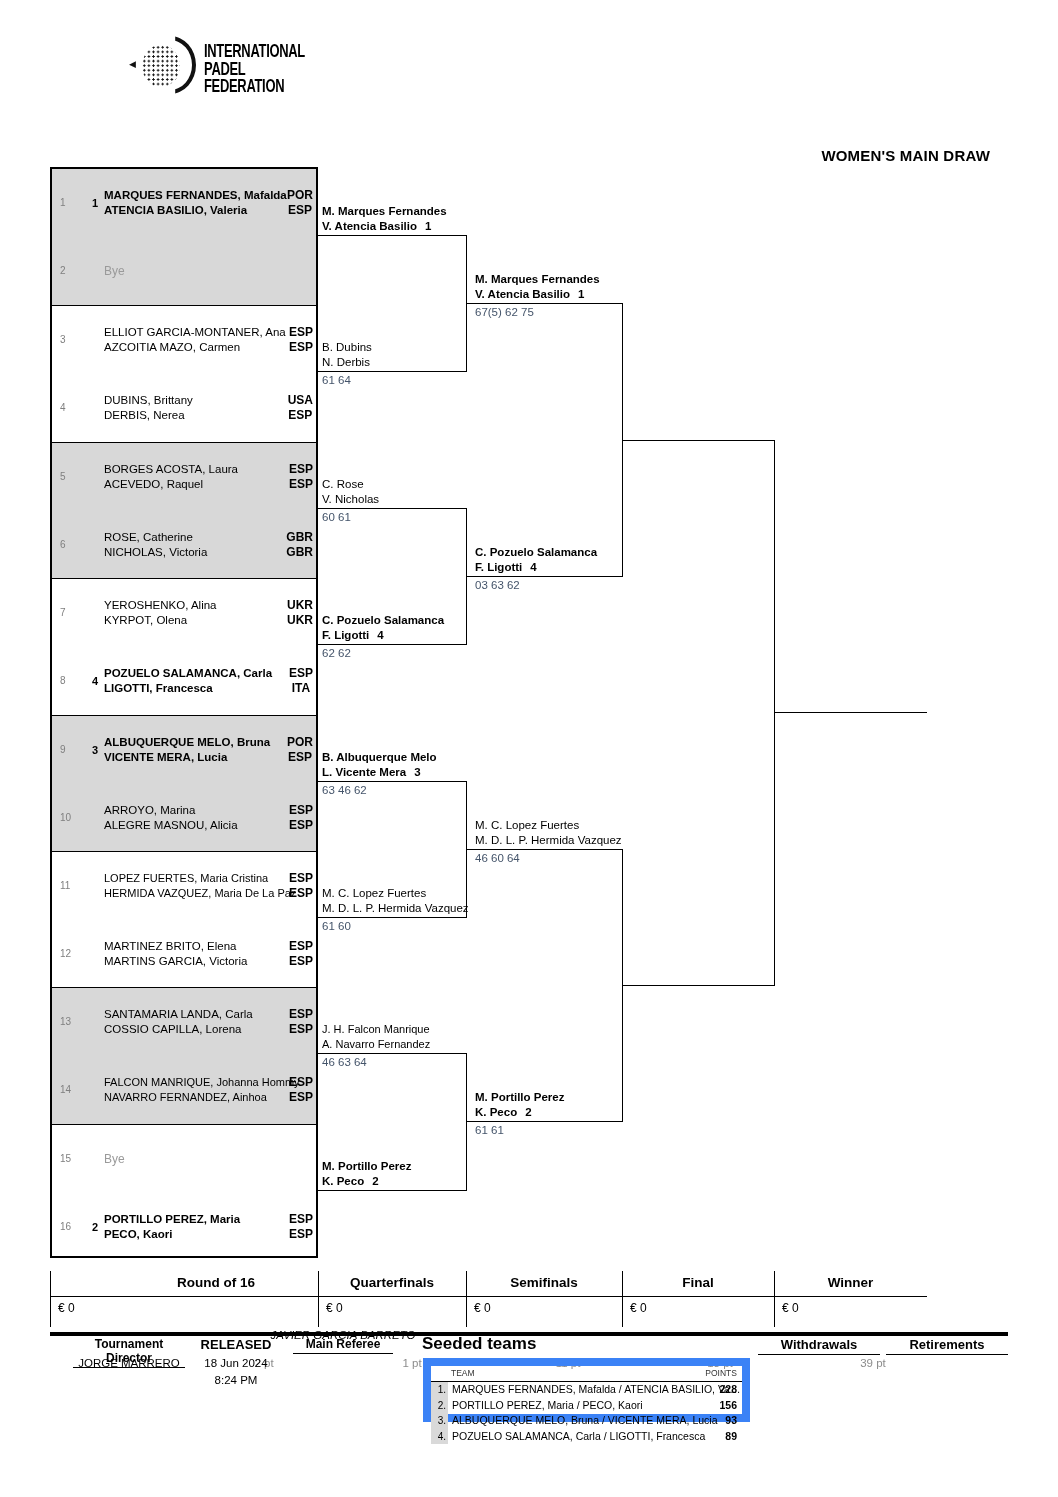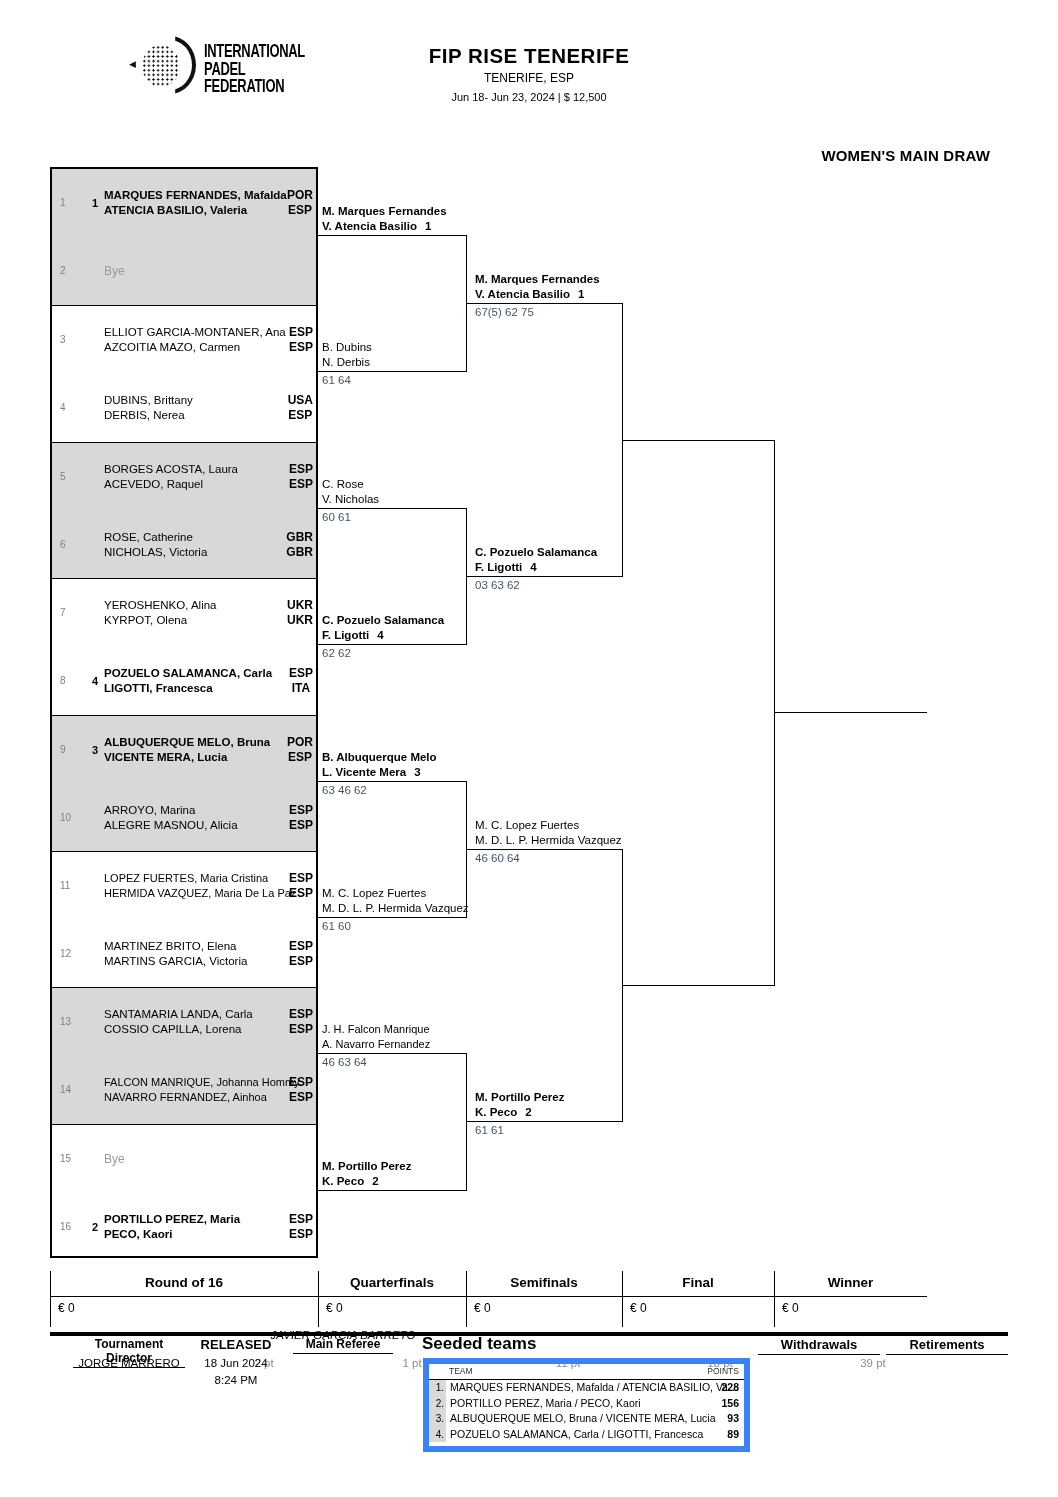--- a/index.html
+++ b/index.html
@@ -42,21 +42,21 @@
   
   .rhead{position:absolute;top:1275px;height:21px;font-size:13.5px;font-weight:bold;text-align:center;}
   .reuro{position:absolute;top:1301px;font-size:12px;text-align:left;padding-left:8px;box-sizing:border-box;}
   .rpts{position:absolute;top:1357px;font-size:11.5px;color:#8c8c8c;text-align:center;padding-right:8px;box-sizing:border-box;}
   
   #thickrule{left:50px;top:1332px;width:958px;height:4px;background:#000;}
   .flabel{position:absolute;top:1337px;font-size:12px;font-weight:bold;text-align:center;
           border-bottom:1.5px solid #000;padding-bottom:2px;}
   .fplain{position:absolute;font-size:11.5px;text-align:center;}
   #seeded-title{left:422px;top:1334px;font-size:17px;font-weight:bold;}
-  #seeded-table{left:423px;top:1358px;width:327px;height:94px;border:6px solid #3b82f6;box-sizing:border-box;font-size:10.5px;}
+  #seeded-table{left:423px;top:1358px;width:327px;height:64px;border:8px solid #3b82f6;box-sizing:border-box;font-size:10.5px;}
   #seeded-head{position:absolute;left:0;top:0;width:100%;height:16px;border-bottom:1px solid #000;box-sizing:border-box;}
   #seeded-head .ct{position:absolute;left:20px;top:2px;font-size:8.5px;color:#333;}
   #seeded-head .cp{position:absolute;right:5px;top:2px;font-size:8.5px;color:#333;}
   .srow{position:absolute;left:0;width:100%;height:15.5px;}
   .srow .numcell{position:absolute;left:0;top:0;width:17px;height:100%;background:#d9d9d9;
                  font-size:10px;text-align:right;padding-right:2px;box-sizing:border-box;line-height:15.5px;}
   .srow .team{position:absolute;left:21px;top:0;line-height:15.5px;white-space:nowrap;}
   .srow .pointsv{position:absolute;right:5px;top:0;line-height:15.5px;font-weight:bold;}
 </style>
 </head>
@@ -68,25 +68,20 @@
     <div id="logo-arc"></div>
     <div id="logo-dots"></div>
     <div id="logo-caret">◀</div>
     <div class="abs" style="left:74px;top:7px;">
       <div class="logo-text">INTERNATIONAL</div>
       <div class="logo-text">PADEL</div>
       <div class="logo-text">FEDERATION</div>
     </div>
   </div>
 
-  <div class="abs" style="left:329px;top:44px;width:400px;text-align:center;">
-    <div id="title">FIP RISE TENERIFE</div>
-    <div id="location">TENERIFE, ESP</div>
-    <div id="dateline">Jun 18- Jun 23, 2024   |   $ 12,500</div>
-  </div>
 
   <div class="abs" id="draw-title" style="left:780px;top:147px;width:210px;">WOMEN'S MAIN DRAW</div>
 
   <div class="abs" id="r16">
 
     <div class="pair shaded" style="top:0;height:136px;">
       <div class="rrow bold" style="top:0;">
         <span class="pos">1</span>
         <span class="seednum">1</span>
         <div class="names">
@@ -360,21 +355,21 @@
       <div><span>K. Peco</span><span class="sd">2</span></div>
     </div>
   <div class="score" style="left:475px;top:1124px;">61 61</div>
 
   <div class="vline" style="left:50px;top:1271px;height:56px;"></div>
   <div class="vline" style="left:318px;top:1271px;height:56px;"></div>
   <div class="vline" style="left:466px;top:1271px;height:56px;"></div>
   <div class="vline" style="left:622px;top:1271px;height:56px;"></div>
   <div class="vline" style="left:774px;top:1271px;height:56px;"></div>
   <div class="hline" style="left:50px;top:1296px;width:877px;"></div>
-  <div class="rhead" style="left:50px;width:268px;">Round of 16</div>
+  <div class="rhead" style="left:50px;width:268px;padding-left:32px;">Round of 16</div>
   <div class="rhead" style="left:318px;width:148px;">Quarterfinals</div>
   <div class="rhead" style="left:466px;width:156px;">Semifinals</div>
   <div class="rhead" style="left:622px;width:152px;">Final</div>
   <div class="rhead" style="left:774px;width:153px;">Winner</div>
   <div class="reuro" style="left:50px;width:100px;">€ 0</div>
   <div class="rpts" style="left:218px;width:100px;">2 pt</div>
   <div class="reuro" style="left:318px;width:80px;">€ 0</div>
   <div class="rpts" style="left:366px;width:100px;">1 pt</div>
   <div class="reuro" style="left:466px;width:80px;">€ 0</div>
   <div class="rpts" style="left:522px;width:100px;">11 pt</div>

